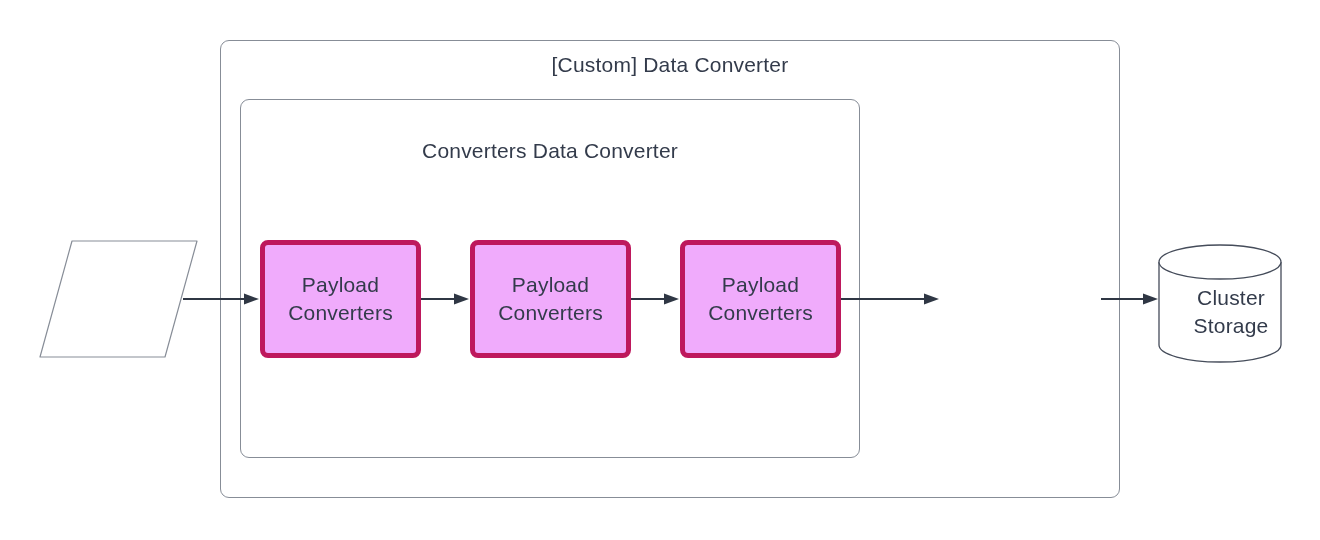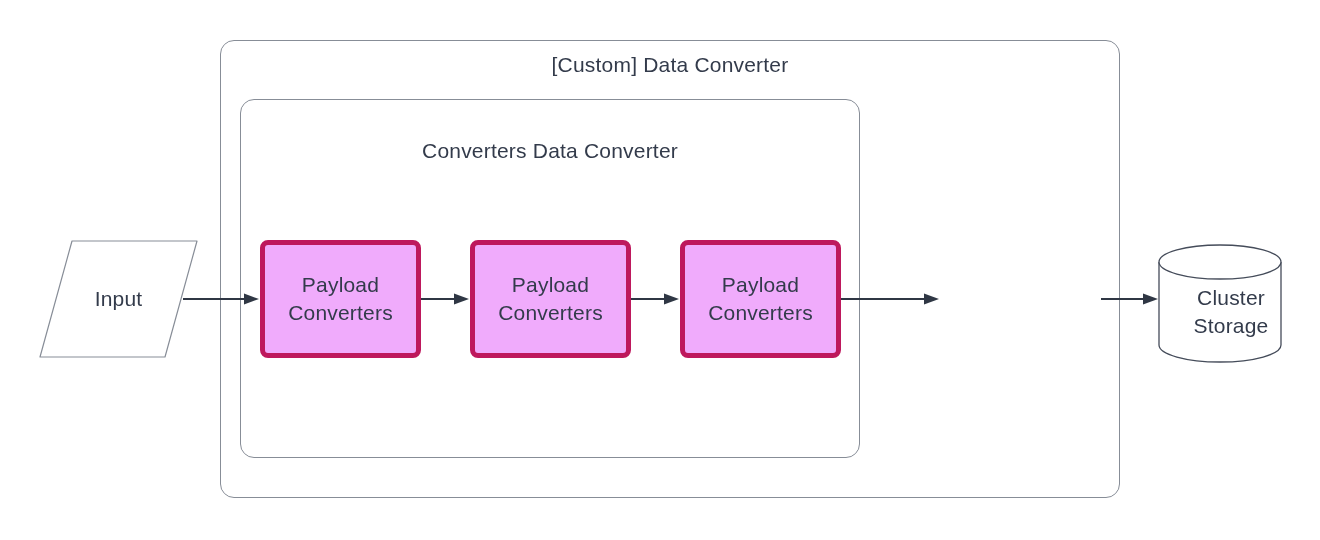--- a/index.html
+++ b/index.html
@@ -11,21 +11,21 @@
   }
   #stage {
     position: absolute; left: 0; top: 0;
     width: 1320px; height: 540px;
     color: #333b4b;
     font-size: 21px; line-height: 28px; letter-spacing: 0.2px;
   }
   .container {
     position: absolute;
     border: 1px solid #878d97;
-    border-radius: 14px;
+    border-radius: 9px;
     background: transparent;
   }
   .container-label {
     position: absolute; left: 0; right: 0;
     text-align: center;
     color: #333b4b;
   }
   .node {
     position: absolute;
     border: 5px solid #be185d;
@@ -64,21 +64,20 @@
   </div>
 
   <svg class="shape-layer" width="1320" height="540" viewBox="0 0 1320 540">
 
     <polygon points="72,241 197,241 165,357 40,357" fill="#ffffff" stroke="#878d97" stroke-width="1.2" stroke-linejoin="round"></polygon>
 
     <path d="M 1159 262 L 1159 345 A 61 17 0 0 0 1281 345 L 1281 262" fill="#ffffff" stroke="#454c5a" stroke-width="1.3"></path>
     <ellipse cx="1220" cy="262" rx="61" ry="17" fill="#ffffff" stroke="#454c5a" stroke-width="1.3"></ellipse>
   </svg>
 
-  <div class="shape-text" style="left:40px; top:241px; width:157px; height:116px;">Input</div>
 
   <div class="node" style="left:260px; top:240px; width:161px; height:118px;">
     <div style="width:130px;">Payload Converters</div>
   </div>
   <div class="node" style="left:470px; top:240px; width:161px; height:118px;">
     <div style="width:130px;">Payload Converters</div>
   </div>
   <div class="node" style="left:680px; top:240px; width:161px; height:118px;">
     <div style="width:130px;">Payload Converters</div>
   </div>

